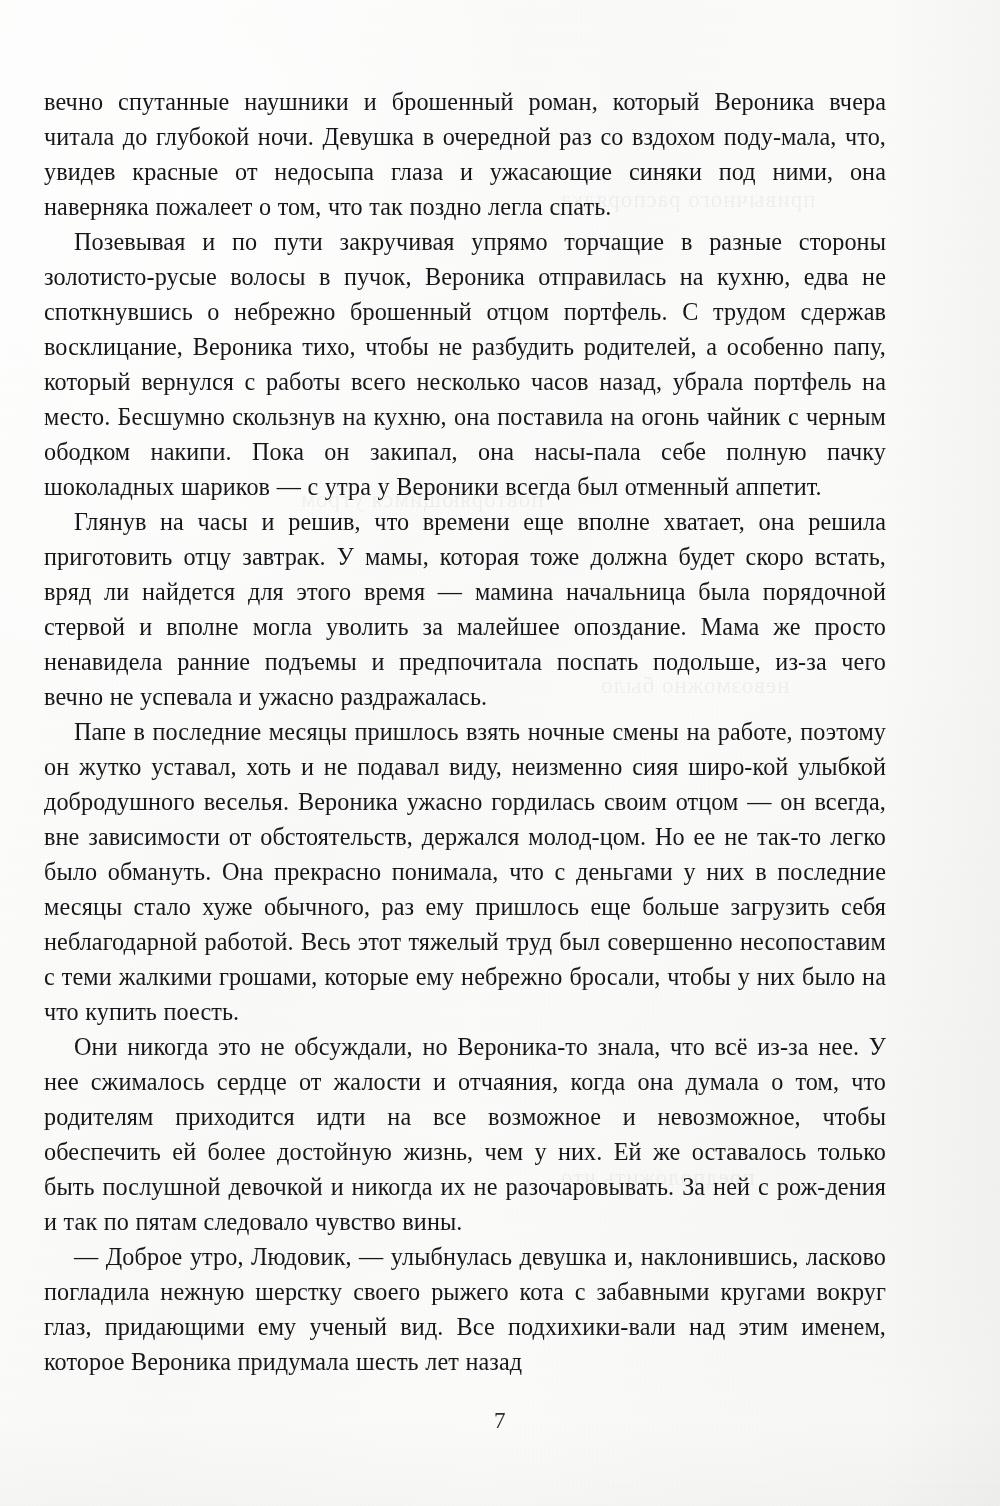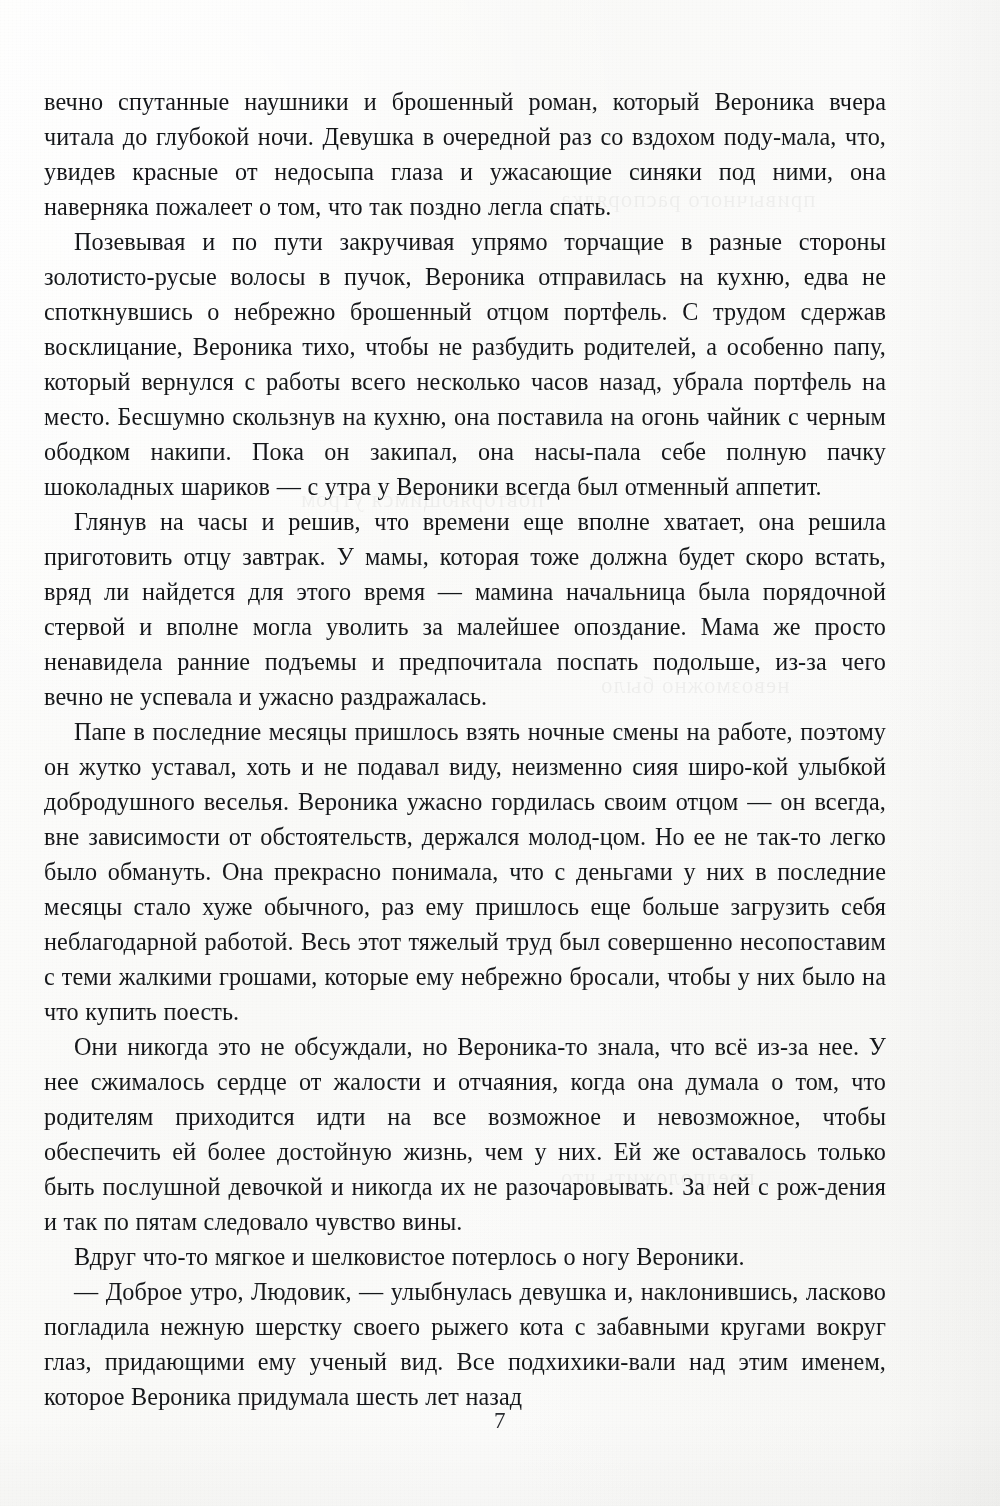--- a/index.html
+++ b/index.html
@@ -117,21 +117,20 @@
   <div class="showthrough" style="left:300px; top:482px;">повторяющимся утром</div>
   <div class="showthrough" style="left:600px; top:668px;">невозможно было</div>
   <div class="showthrough" style="left:560px; top:1160px;">предположить что</div>
 
   <div class="textblock">
     <p class="para continued">вечно спутанные наушники и брошенный роман, который Вероника вчера читала до глубокой ночи. Девушка в очередной раз со вздохом поду-мала, что, увидев красные от недосыпа глаза и ужасающие синяки под ними, она наверняка пожалеет о том, что так поздно легла спать.</p>
     <p class="para">Позевывая и по пути закручивая упрямо торчащие в разные стороны золотисто-русые волосы в пучок, Вероника отправилась на кухню, едва не споткнувшись о небрежно брошенный отцом портфель. С трудом сдержав восклицание, Вероника тихо, чтобы не разбудить родителей, а особенно папу, который вернулся с работы всего несколько часов назад, убрала портфель на место. Бесшумно скользнув на кухню, она поставила на огонь чайник с черным ободком накипи. Пока он закипал, она насы-пала себе полную пачку шоколадных шариков — с утра у Вероники всегда был отменный аппетит.</p>
     <p class="para">Глянув на часы и решив, что времени еще вполне хватает, она решила приготовить отцу завтрак. У мамы, которая тоже должна будет скоро встать, вряд ли найдется для этого время — мамина начальница была порядочной стервой и вполне могла уволить за малейшее опоздание. Мама же просто ненавидела ранние подъемы и предпочитала поспать подольше, из-за чего вечно не успевала и ужасно раздражалась.</p>
     <p class="para">Папе в последние месяцы пришлось взять ночные смены на работе, поэтому он жутко уставал, хоть и не подавал виду, неизменно сияя широ-кой улыбкой добродушного веселья. Вероника ужасно гордилась своим отцом — он всегда, вне зависимости от обстоятельств, держался молод-цом. Но ее не так-то легко было обмануть. Она прекрасно понимала, что с деньгами у них в последние месяцы стало хуже обычного, раз ему пришлось еще больше загрузить себя неблагодарной работой. Весь этот тяжелый труд был совершенно несопоставим с теми жалкими грошами, которые ему небрежно бросали, чтобы у них было на что купить поесть.</p>
     <p class="para">Они никогда это не обсуждали, но Вероника-то знала, что всё из-за нее. У нее сжималось сердце от жалости и отчаяния, когда она думала о том, что родителям приходится идти на все возможное и невозможное, чтобы обеспечить ей более достойную жизнь, чем у них. Ей же оставалось только быть послушной девочкой и никогда их не разочаровывать. За ней с рож-дения и так по пятам следовало чувство вины.</p>
-    <p class="para">Вдруг что-то мягкое и шелковистое потерлось о ногу Вероники.</p>
     <p class="para">— Доброе утро, Людовик, — улыбнулась девушка и, наклонившись, ласково погладила нежную шерстку своего рыжего кота с забавными кругами вокруг глаз, придающими ему ученый вид. Все подхихики-вали над этим именем, которое Вероника придумала шесть лет назад</p>
   </div>
 
   <div class="folio">7</div>
 
   <div class="edge-shade"></div>
   <div class="edge-shade-bottom"></div>
 
 </div>
 

